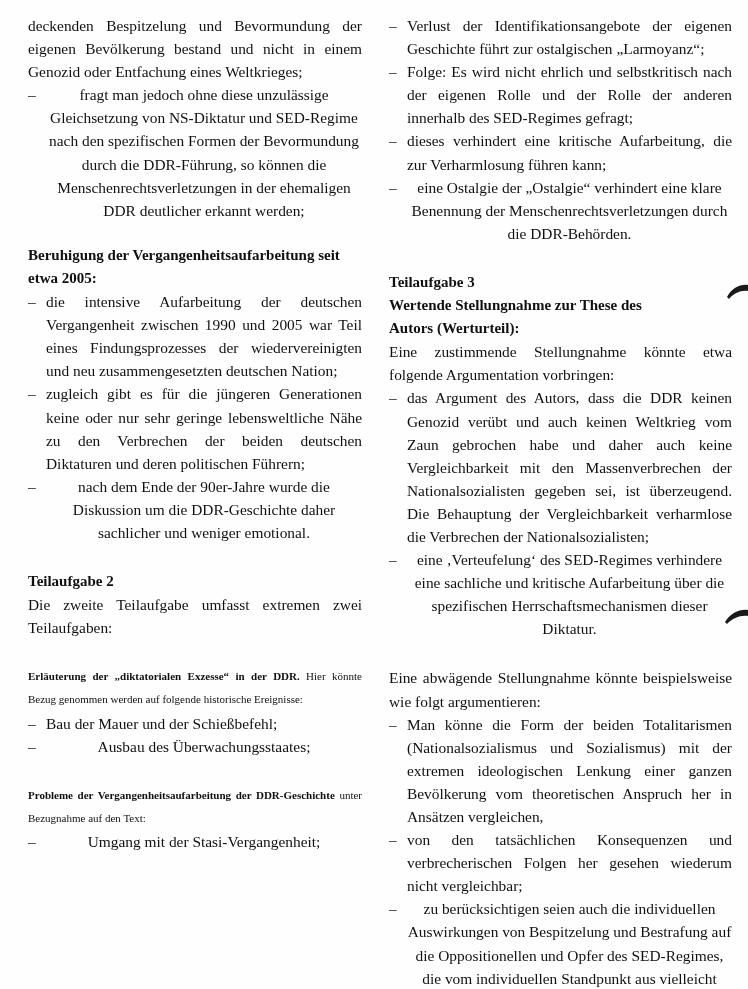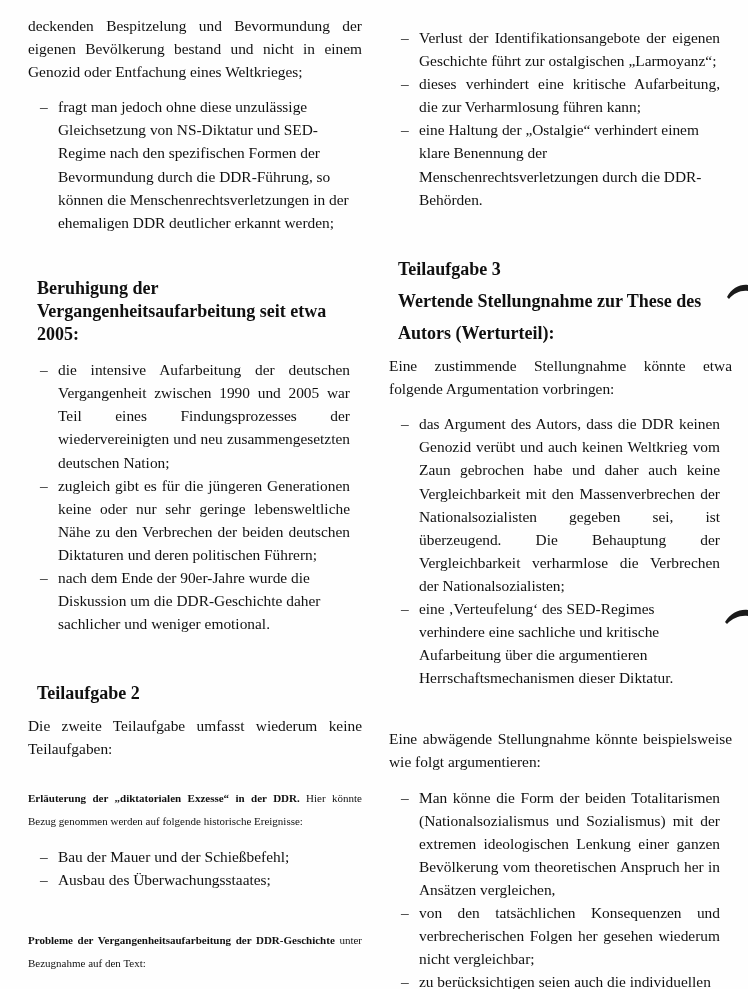--- a/index.html
+++ b/index.html
@@ -54,62 +54,62 @@
     text-align: justify;
     text-justify: inter-word;
     hyphens: none;
   }
 
   .para.cont {
     text-indent: 0;
   }
 
   .heading {
-    margin: 9px;
-    font-size: 18px;
+    margin: 0;
+    font-size: 15px;
     line-height: 23.1px;
     font-weight: bold;
     text-align: left;
   }
 
   
   .runin {
     margin: 0;
     font-size: 11px;
     line-height: 23.1px;
     text-align: justify;
   }
   .runin .lead {
     font-weight: bold;
   }
 
   
   ul.dashlist {
     list-style: none;
-    margin: 12px;
+    margin: 0;
     padding: 0;
   }
   ul.dashlist > li {
     position: relative;
     padding-left: 18px;
     font-size: 15.4px;
     line-height: 23.1px;
     text-align: justify;
     text-justify: inter-word;
   }
   ul.dashlist > li::before {
     content: "\2013";
     position: absolute;
     left: 0;
     top: 0;
     font-size: 15.4px;
     line-height: 23.1px;
   }
   ul.dashlist > li:last-child {
-    text-align: left;
+    text-align: center;
   }
   .sp-md { height: 22px; }
   .sp-lg { height: 26px; }
 
   
   .artifact {
     position: absolute;
     pointer-events: none;
   }
   .artifact .wedge {
@@ -151,21 +151,21 @@
       <ul class="dashlist">
         <li>die intensive Aufarbeitung der deutschen Vergangenheit zwischen 1990 und 2005 war Teil eines Findungsprozesses der wiedervereinigten und neu zusammengesetzten deutschen Nation;</li>
         <li>zugleich gibt es für die jüngeren Generationen keine oder nur sehr geringe lebensweltliche Nähe zu den Verbrechen der beiden deutschen Diktaturen und deren politischen Führern;</li>
         <li>nach dem Ende der 90er-Jahre wurde die Diskussion um die DDR-Geschichte daher sachlicher und weniger emotional.</li>
       </ul>
 
       <div class="sp-lg"></div>
 
       <p class="heading">Teilaufgabe 2</p>
 
-      <p class="para">Die zweite Teilaufgabe umfasst wiederum keine Teilaufgaben:</p>
+      <p class="para">Die zweite Teilaufgabe umfasst extremen zwei Teilaufgaben:</p>
 
       <div class="sp-lg"></div>
 
       <p class="runin">
         <span class="lead">Erläuterung der „diktatorialen Exzesse“ in der DDR.</span><span> Hier könnte Bezug genommen werden auf folgende historische Ereignisse:</span>
       </p>
 
       <ul class="dashlist">
         <li>Bau der Mauer und der Schießbefehl;</li>
         <li>Ausbau des Überwachungsstaates;</li>
@@ -180,37 +180,38 @@
       <ul class="dashlist">
         <li>Umgang mit der Stasi-Vergangenheit;</li>
       </ul>
 
     </div>
 
     <div class="col col-right">
 
       <ul class="dashlist">
         <li>Verlust der Identifikationsangebote der eigenen Geschichte führt zur ostalgischen „Larmoyanz“;</li>
+        <li>Folge: Es wird nicht ehrlich und selbstkritisch nach der eigenen Rolle und der Rolle der anderen innerhalb des SED-Regimes gefragt;</li>
         <li>dieses verhindert eine kritische Aufarbeitung, die zur Verharmlosung führen kann;</li>
-        <li>eine Haltung der „Ostalgie“ verhindert einem klare Benennung der Menschenrechtsverletzungen durch die DDR-Behörden.</li>
+        <li>eine Ostalgie der „Ostalgie“ verhindert eine klare Benennung der Menschenrechtsverletzungen durch die DDR-Behörden.</li>
       </ul>
 
       <div class="sp-lg"></div>
 
       <p class="heading">Teilaufgabe 3</p>
 
       <p class="heading">Wertende Stellungnahme zur These des</p>
 
       <p class="heading">Autors (Werturteil):</p>
 
       <p class="para">Eine zustimmende Stellungnahme könnte etwa folgende Argumentation vorbringen:</p>
 
       <ul class="dashlist">
         <li>das Argument des Autors, dass die DDR keinen Genozid verübt und auch keinen Weltkrieg vom Zaun gebrochen habe und daher auch keine Vergleichbarkeit mit den Massenverbrechen der Nationalsozialisten gegeben sei, ist überzeugend. Die Behauptung der Vergleichbarkeit verharmlose die Verbrechen der Nationalsozialisten;</li>
-        <li>eine ‚Verteufelung‘ des SED-Regimes verhindere eine sachliche und kritische Aufarbeitung über die argumentieren Herrschaftsmechanismen dieser Diktatur.</li>
+        <li>eine ‚Verteufelung‘ des SED-Regimes verhindere eine sachliche und kritische Aufarbeitung über die spezifischen Herrschaftsmechanismen dieser Diktatur.</li>
       </ul>
 
       <div class="sp-lg"></div>
 
       <p class="para">Eine abwägende Stellungnahme könnte beispielsweise wie folgt argumentieren:</p>
 
       <ul class="dashlist">
         <li>Man könne die Form der beiden Totalitarismen (Nationalsozialismus und Sozialismus) mit der extremen ideologischen Lenkung einer ganzen Bevölkerung vom theoretischen Anspruch her in Ansätzen vergleichen,</li>
         <li>von den tatsächlichen Konsequenzen und verbrecherischen Folgen her gesehen wiederum nicht vergleichbar;</li>
         <li>zu berücksichtigen seien auch die individuellen Auswirkungen von Bespitzelung und Bestrafung auf die Oppositionellen und Opfer des SED-Regimes, die vom individuellen Standpunkt aus vielleicht ähnlich stark gefühlt wurden.</li>

